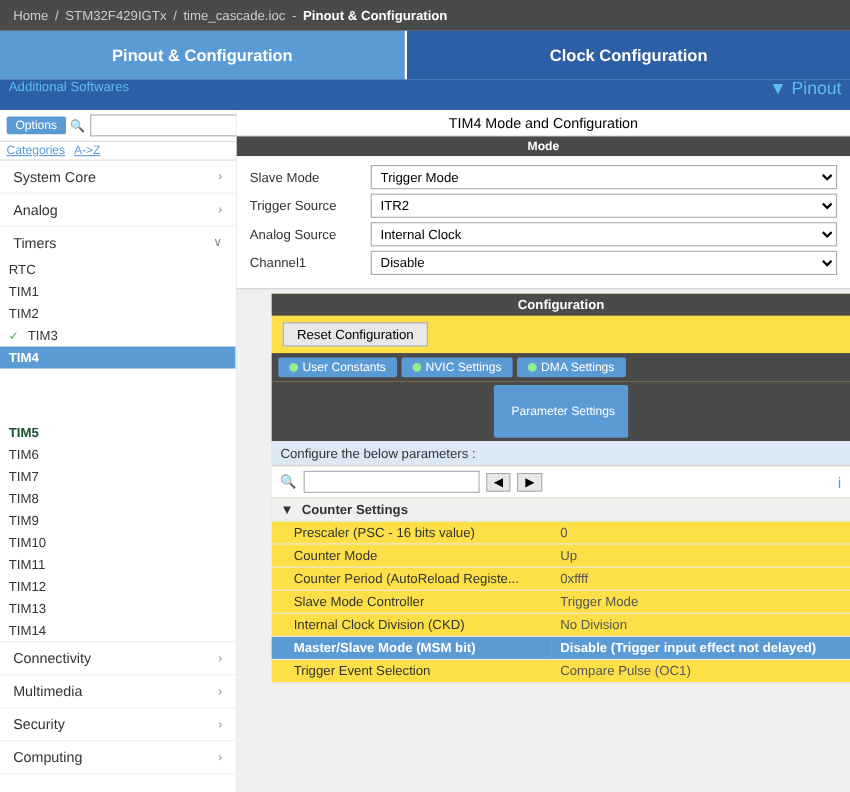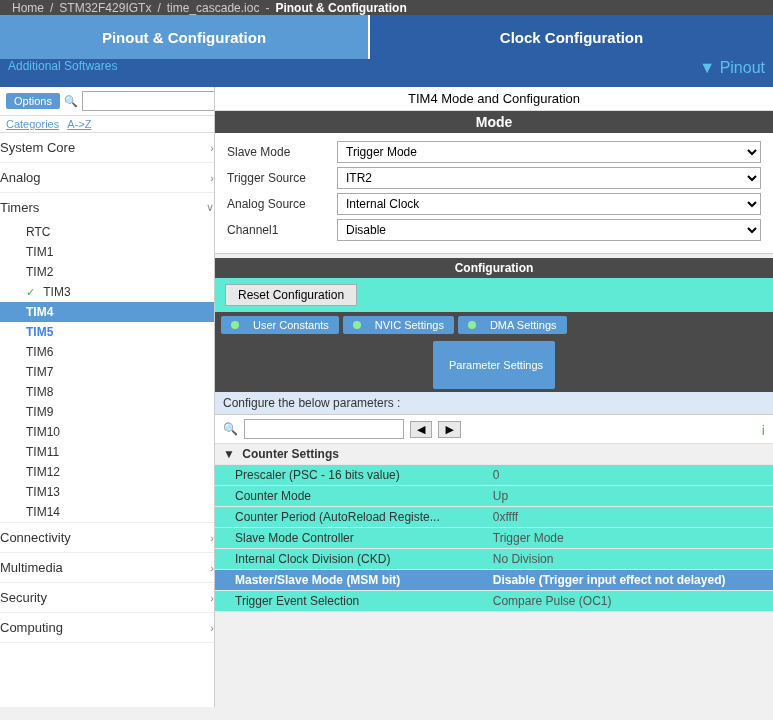--- a/index.html
+++ b/index.html
@@ -1,19 +1,19 @@
 <!DOCTYPE html>
 <html><head>
   <meta charset="utf-8">
   <style>
     * { box-sizing: border-box; margin: 0; padding: 0; }
     body { font-family: Arial, sans-serif; font-size: 12px; background: #f0f0f0; width: 773px; height: 720px; overflow: hidden; }
 
     
-    .breadcrumb { background: #4a4a4a; color: #fff; padding: 5px 12px; display: flex; align-items: center; gap: 6px; font-size: 12px; height: 15px; }
+    .breadcrumb { background: #4a4a4a; color: #fff; padding: 5px 12px; display: flex; align-items: center; gap: 6px; font-size: 12px; height: 28px; }
     .breadcrumb span { color: #ccc; }
     .breadcrumb .active { font-weight: bold; color: #fff; }
 
     
     .top-tabs { display: flex; height: 44px; }
     .top-tab-left { background: #5b9bd5; color: #fff; display: flex; align-items: center; justify-content: center; width: 370px; font-size: 15px; font-weight: bold; border-right: 2px solid #fff; }
     .top-tab-right { background: #2d5fa6; color: #fff; display: flex; align-items: center; justify-content: center; flex: 1; font-size: 15px; font-weight: bold; }
 
     
     .sub-tabs { background: #2d5fa6; display: flex; align-items: flex-start; height: 28px; padding: 0 8px; gap: 8px; }
@@ -26,51 +26,51 @@
     
     .sidebar { width: 215px; background: #fff; border-right: 1px solid #ccc; overflow-y: auto; display: flex; flex-direction: column; }
     .sidebar-options-row { display: flex; align-items: center; padding: 4px 6px; gap: 4px; border-bottom: 1px solid #ddd; }
     .options-btn { background: #5b9bd5; color: #fff; border: none; padding: 2px 8px; font-size: 11px; cursor: pointer; border-radius: 2px; }
     .search-input { border: 1px solid #aaa; padding: 2px 4px; font-size: 11px; flex: 1; height: 20px; }
     .search-icon { color: #666; font-size: 11px; }
     .categories-row { display: flex; align-items: center; gap: 8px; padding: 2px 6px; border-bottom: 1px solid #ddd; font-size: 11px; }
     .cat-btn { color: #5b9bd5; cursor: pointer; text-decoration: underline; }
 
     .sidebar-section { border-bottom: 1px solid #eee; }
-    .sidebar-section-header { display: flex; align-items: center; justify-content: space-between; padding: 7px 0; cursor: pointer; font-size: 13px; color: #333; gap: 44px; }
+    .sidebar-section-header { display: flex; align-items: center; justify-content: space-between; padding: 7px 12px; cursor: pointer; font-size: 13px; color: #333; gap: 44px; }
     .chevron { font-size: 11px; color: #888; }
 
     .sidebar-items { display: flex; flex-direction: column; }
     .sidebar-item { padding: 3px 12px 3px 30px; cursor: pointer; font-size: 12px; color: #333; display: flex; align-items: center; gap: 4px; }
     .sidebar-item.selected { background: #5b9bd5; color: #fff; font-weight: bold; }
     .sidebar-item.checked::before { content: '✓'; color: #4a4; margin-right: 4px; font-size: 11px; }
-    .sidebar-item.bold-item { font-weight: bold; color: #3b82f6; }
-    .sidebar-item.indent2 { padding-left: 26px; }
+    .sidebar-item.bold-item { font-weight: bold; color: #14532d; margin-top: 48px; }
+    .sidebar-item.indent2 { padding-left: 8px; }
 
     
     .content { flex: 1; background: #f0f0f0; overflow-y: auto; display: flex; flex-direction: column; }
 
     
-    .section-title-bar { background: #4a4a4a; color: #fff; text-align: center; padding: 3px 0; font-size: 14px; font-weight: bold; }
+    .section-title-bar { background: #4a4a4a; color: #fff; text-align: center; padding: 3px 0; font-size: 11px; font-weight: bold; }
 
     
     .mode-area { background: #fff; padding: 8px 12px; border-bottom: 1px solid #ccc; }
     .config-row { display: flex; align-items: center; margin-bottom: 4px; }
     .config-label { width: 110px; font-size: 12px; color: #333; }
     .config-select { flex: 1; height: 22px; font-size: 12px; border: 1px solid #aaa; background: #fff; padding: 0 4px; }
 
     
-    .config-section { background: #5eead4; margin-top: 4px; }
+    .config-section { background: #fde047; margin-top: 4px; margin-left: 32px; }
     .config-section-title { background: #4a4a4a; color: #fff; text-align: center; padding: 3px 0; font-size: 12px; font-weight: bold; }
 
     .reset-btn { margin: 6px 10px; background: #e8e8e8; border: 1px solid #aaa; padding: 3px 12px; font-size: 12px; cursor: pointer; }
 
     
     .tab-buttons { display: flex; background: #4a4a4a; padding: 4px 6px; gap: 4px; }
-    .tab-btn { display: flex; align-items: center; gap: 14px; background: #5b9bd5; color: #fff; border: none; padding: 3px 10px; font-size: 11px; cursor: pointer; border-radius: 2px; }
+    .tab-btn { display: flex; align-items: center; gap: 4px; background: #5b9bd5; color: #fff; border: none; padding: 3px 10px; font-size: 11px; cursor: pointer; border-radius: 2px; }
     .tab-btn .dot { width: 8px; height: 8px; background: #90ee90; border-radius: 50%; display: inline-block; }
 
     .param-settings-row { background: #4a4a4a; display: flex; justify-content: center; padding: 3px 0; }
     .param-settings-btn { display: flex; align-items: center; gap: 4px; background: #5b9bd5; color: #fff; border: none; padding: 18px 12px; font-size: 11px; cursor: pointer; border-radius: 2px; }
 
     
     .configure-text { background: #dce8f5; padding: 4px 8px; font-size: 12px; color: #333; border-bottom: 1px solid #ccc; }
 
     
     .param-search-row { display: flex; align-items: center; gap: 6px; padding: 4px 8px; background: #fff; border-bottom: 1px solid #ddd; }

